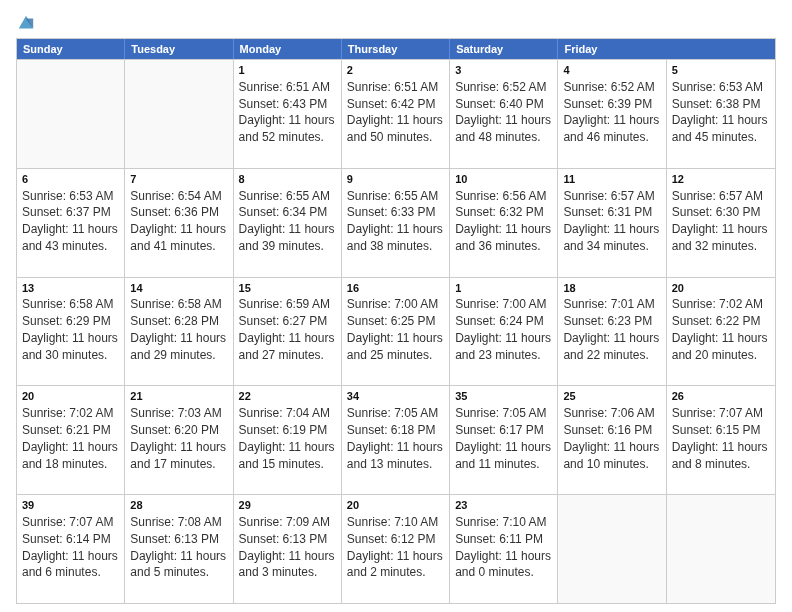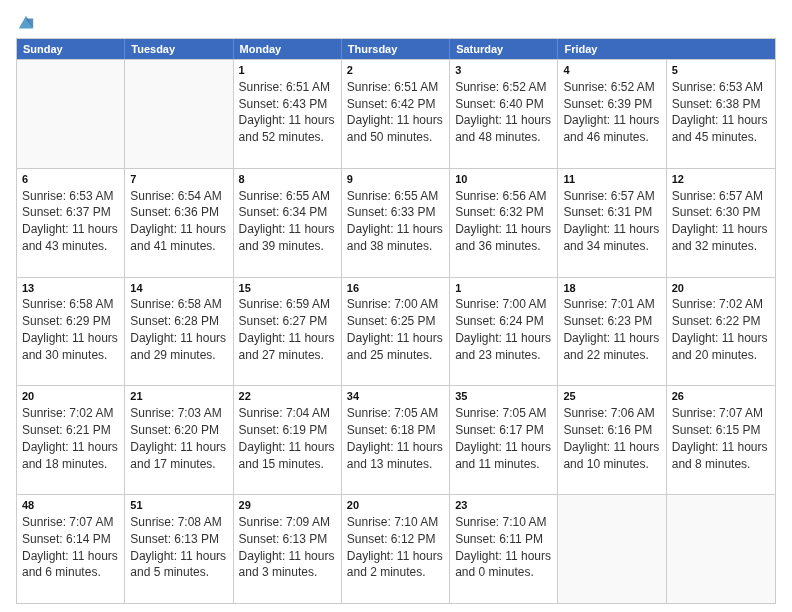--- a/index.html
+++ b/index.html
@@ -249,25 +249,25 @@
             <div class="day-number">25</div>
             <div class="cell-info">Sunrise: 7:06 AM<br>Sunset: 6:16 PM<br>Daylight: 11 hours<br>and 10 minutes.</div>
           </div>
           <div class="cal-cell">
             <div class="day-number">26</div>
             <div class="cell-info">Sunrise: 7:07 AM<br>Sunset: 6:15 PM<br>Daylight: 11 hours<br>and 8 minutes.</div>
           </div>
         </div>
         <div class="cal-week">
           <div class="cal-cell">
-            <div class="day-number">48</div>
+            <div class="day-number">39</div>
             <div class="cell-info">Sunrise: 7:07 AM<br>Sunset: 6:14 PM<br>Daylight: 11 hours<br>and 6 minutes.</div>
           </div>
           <div class="cal-cell">
-            <div class="day-number">51</div>
+            <div class="day-number">28</div>
             <div class="cell-info">Sunrise: 7:08 AM<br>Sunset: 6:13 PM<br>Daylight: 11 hours<br>and 5 minutes.</div>
           </div>
           <div class="cal-cell">
             <div class="day-number">29</div>
             <div class="cell-info">Sunrise: 7:09 AM<br>Sunset: 6:13 PM<br>Daylight: 11 hours<br>and 3 minutes.</div>
           </div>
           <div class="cal-cell">
             <div class="day-number">20</div>
             <div class="cell-info">Sunrise: 7:10 AM<br>Sunset: 6:12 PM<br>Daylight: 11 hours<br>and 2 minutes.</div>
           </div>

